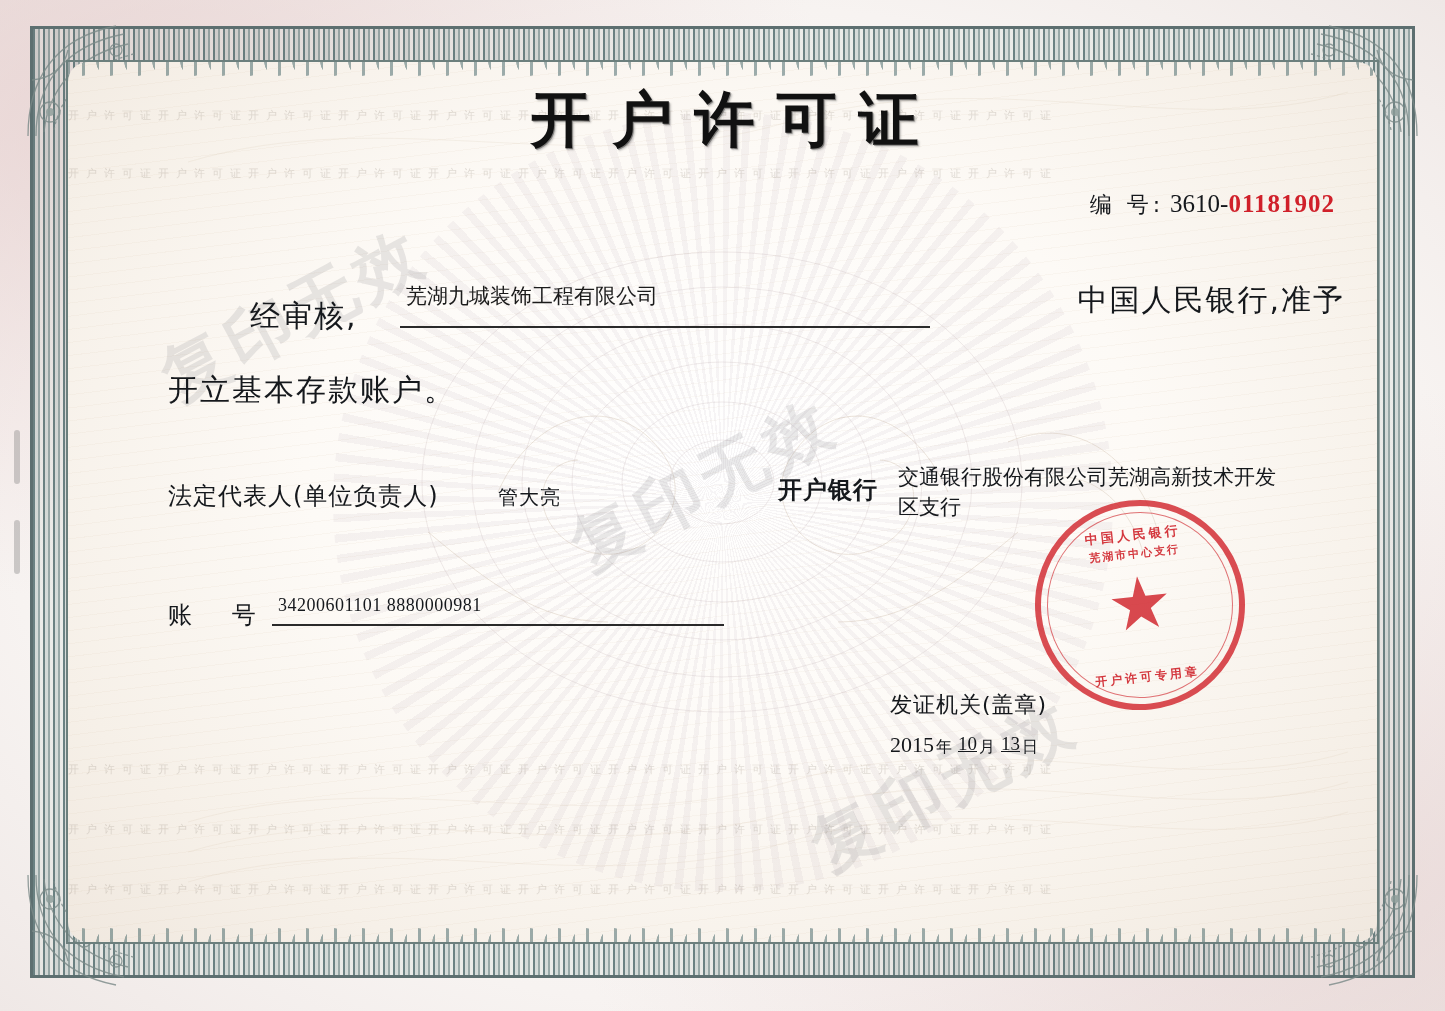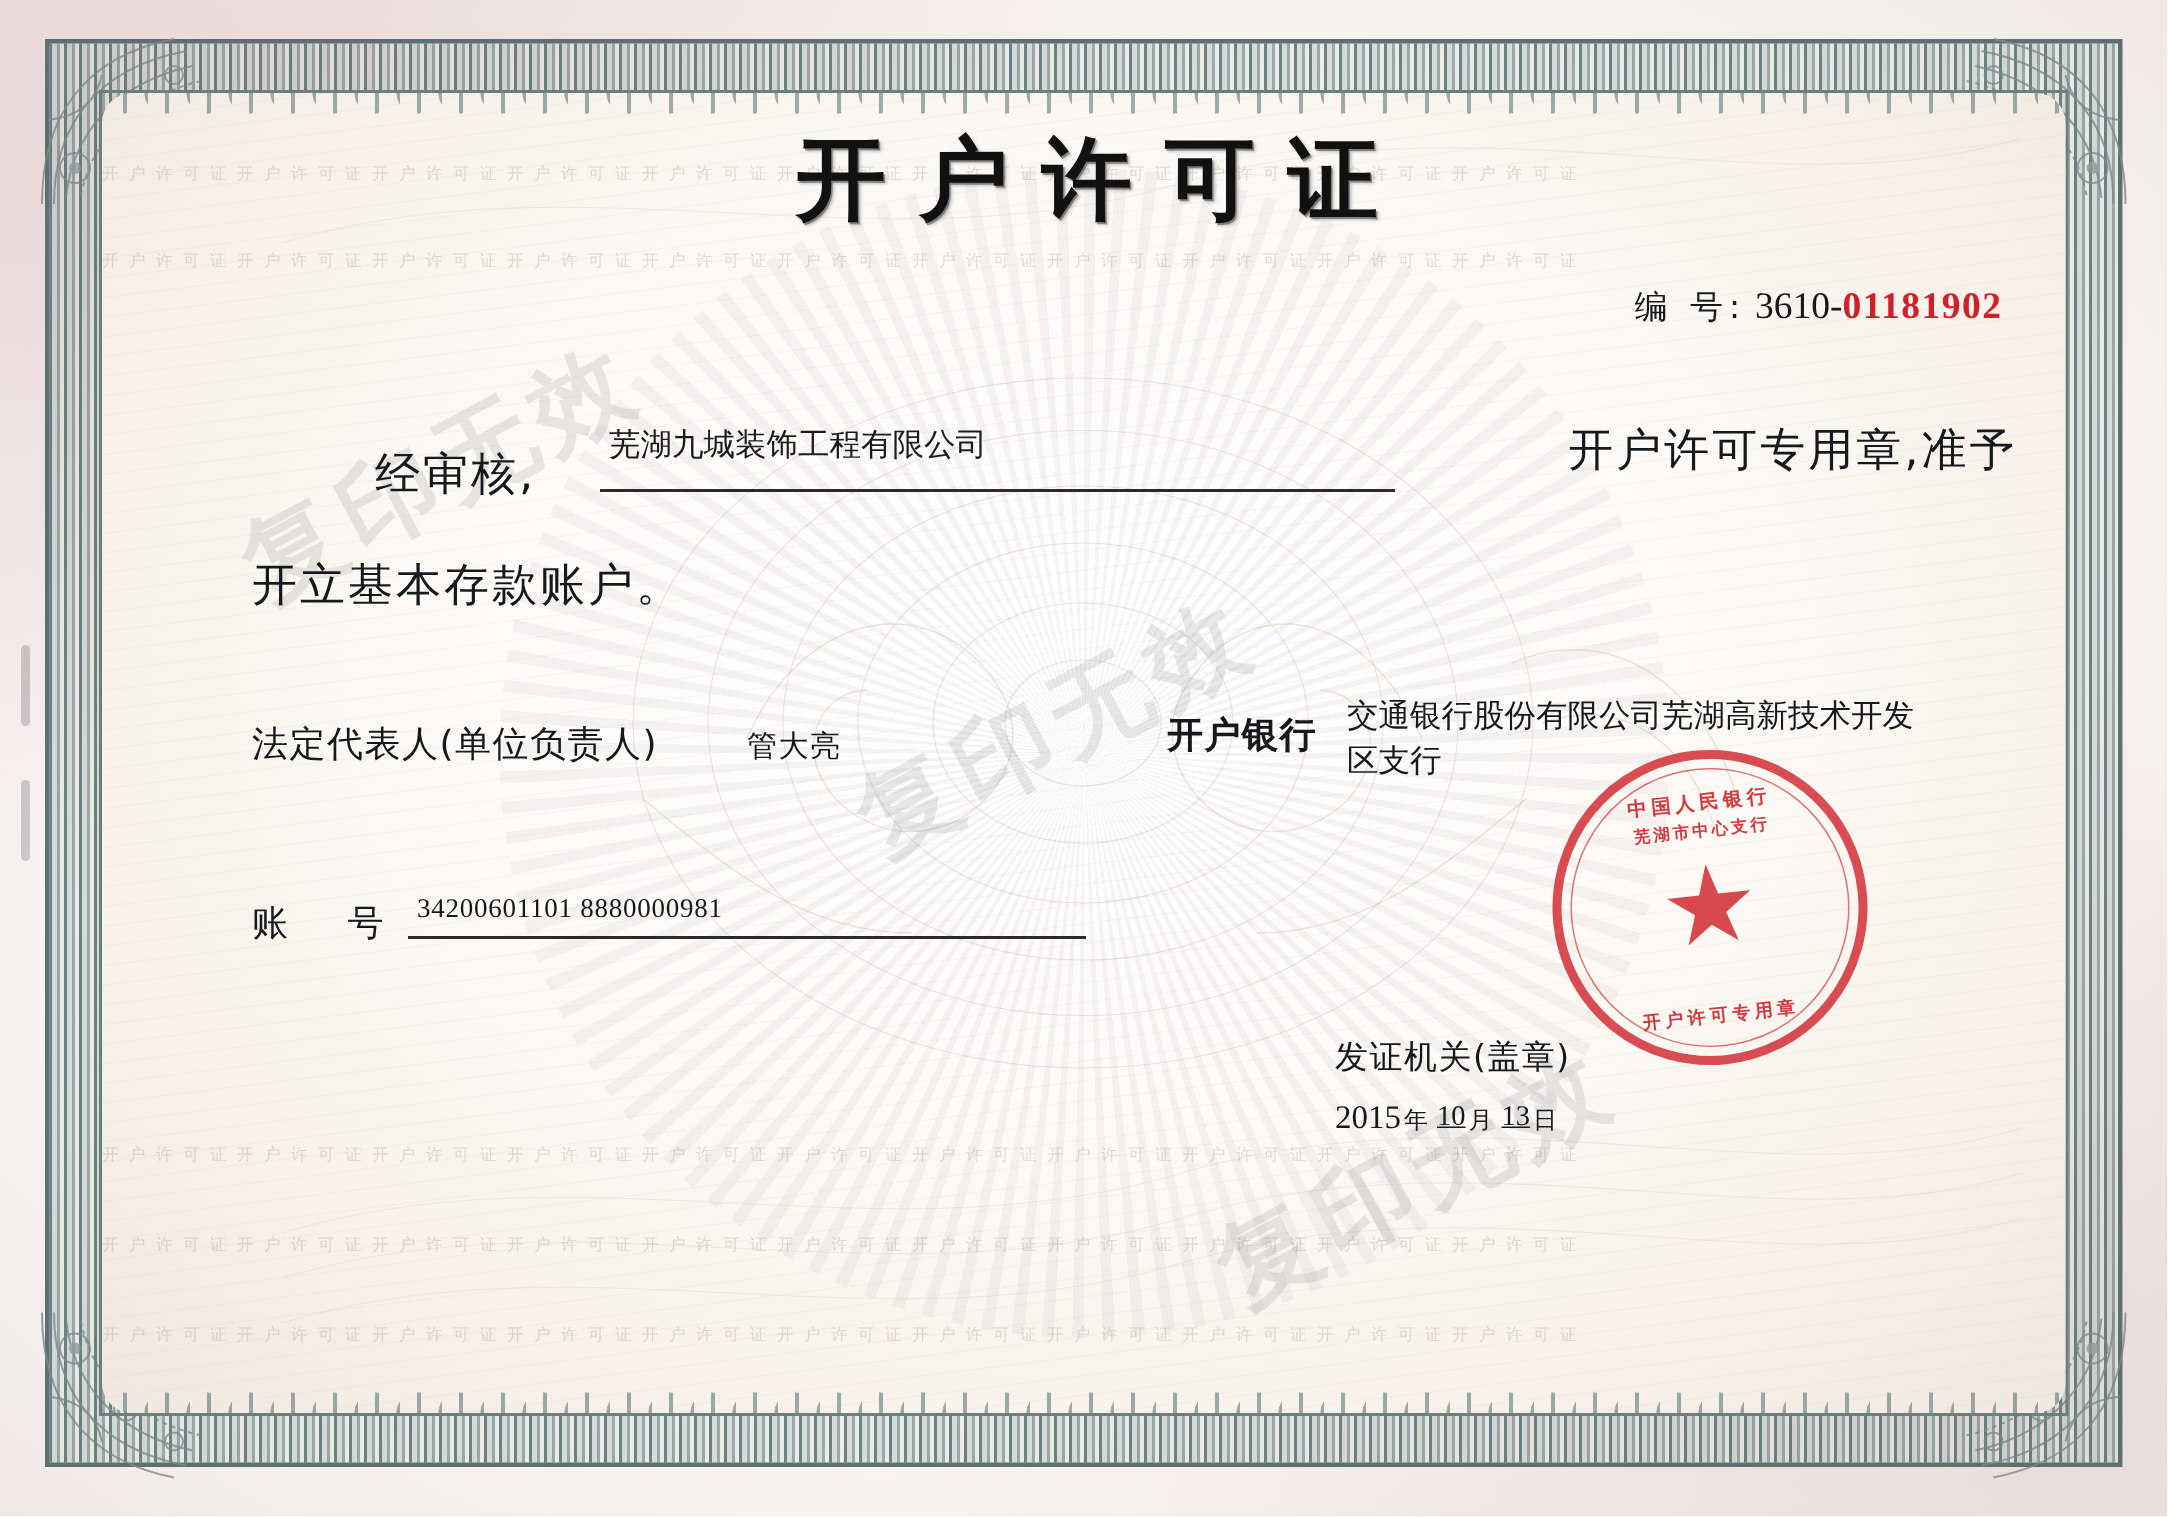--- a/index.html
+++ b/index.html
@@ -538,21 +538,21 @@
 
     <div class="row-numbers">
       <div class="serial">
         <span class="label">编 号:</span><span class="prefix">3610-</span><span class="red">01181902</span>
       </div>
     </div>
 
     <div class="body-line1">
       <span class="lead">经审核,</span>
       <span class="fill-company">芜湖九城装饰工程有限公司</span>
-      <span class="tail">开户许可专用章,准予</span>
+      <span class="tail">中国人民银行,准予</span>
     </div>
 
     <div class="body-line2">开立基本存款账户。</div>
 
     <div class="row-rep">
       <span class="rep-label">法定代表人(单位负责人)</span>
       <span class="rep-value">管大亮</span>
       <span class="bank-label">开户银行</span>
       <span class="bank-value">交通银行股份有限公司芜湖高新技术开发区支行</span>
     </div>

